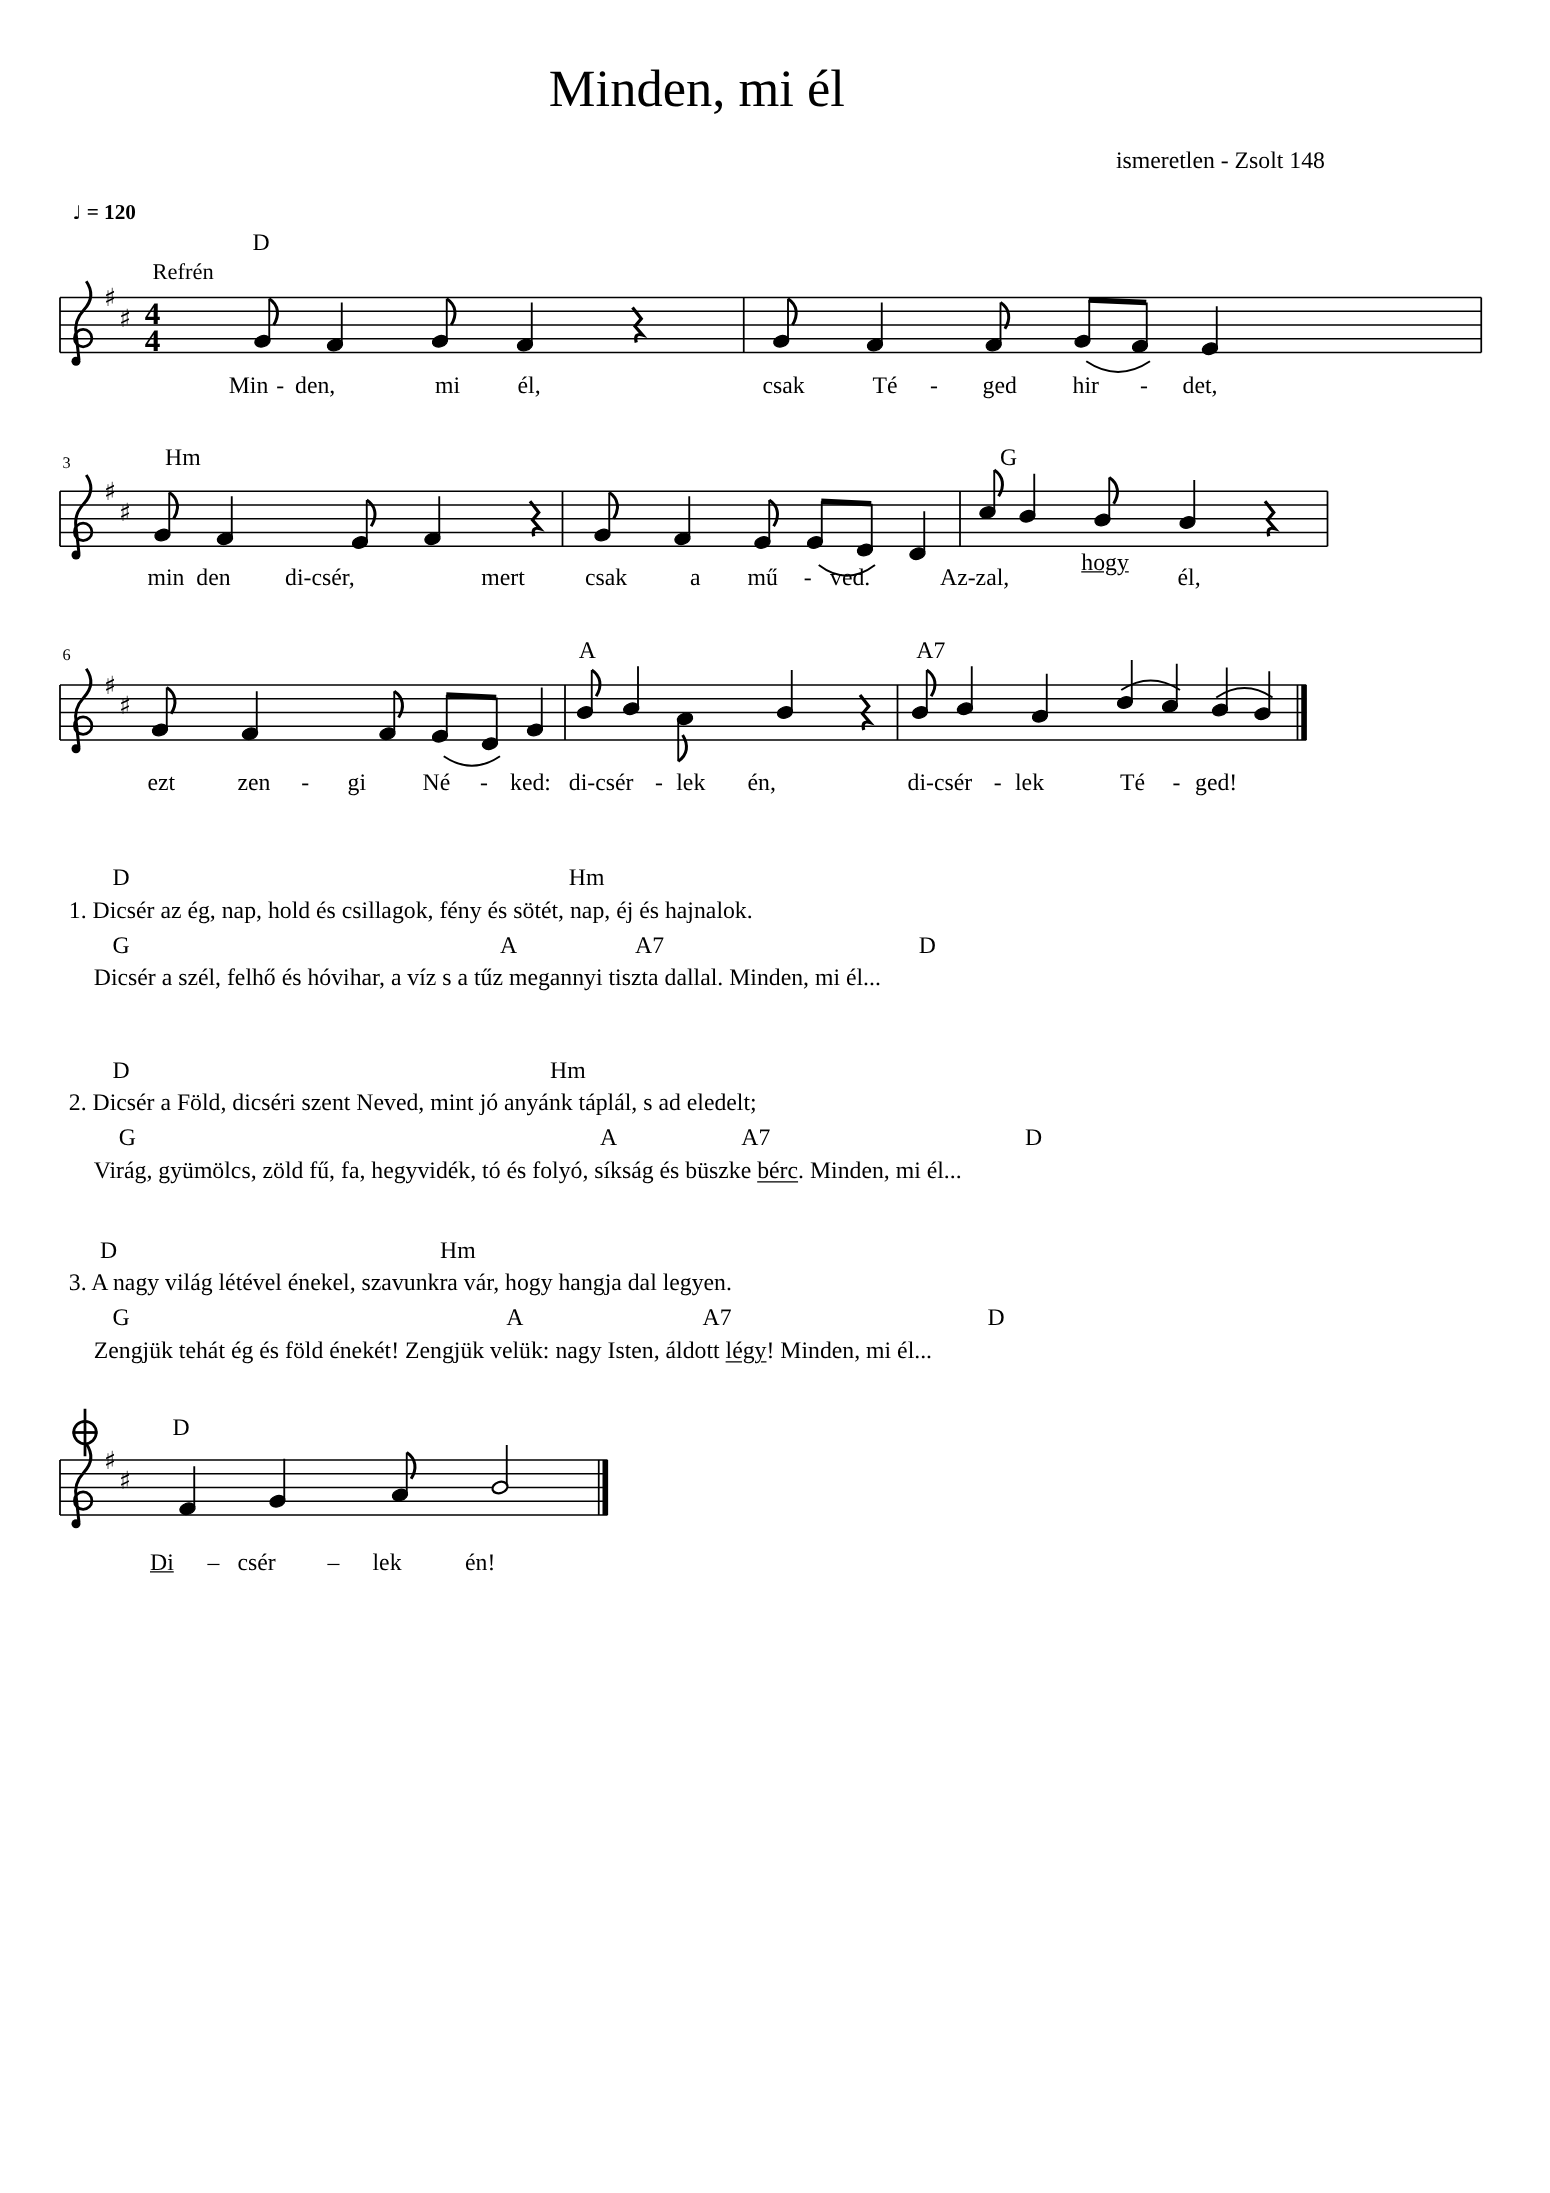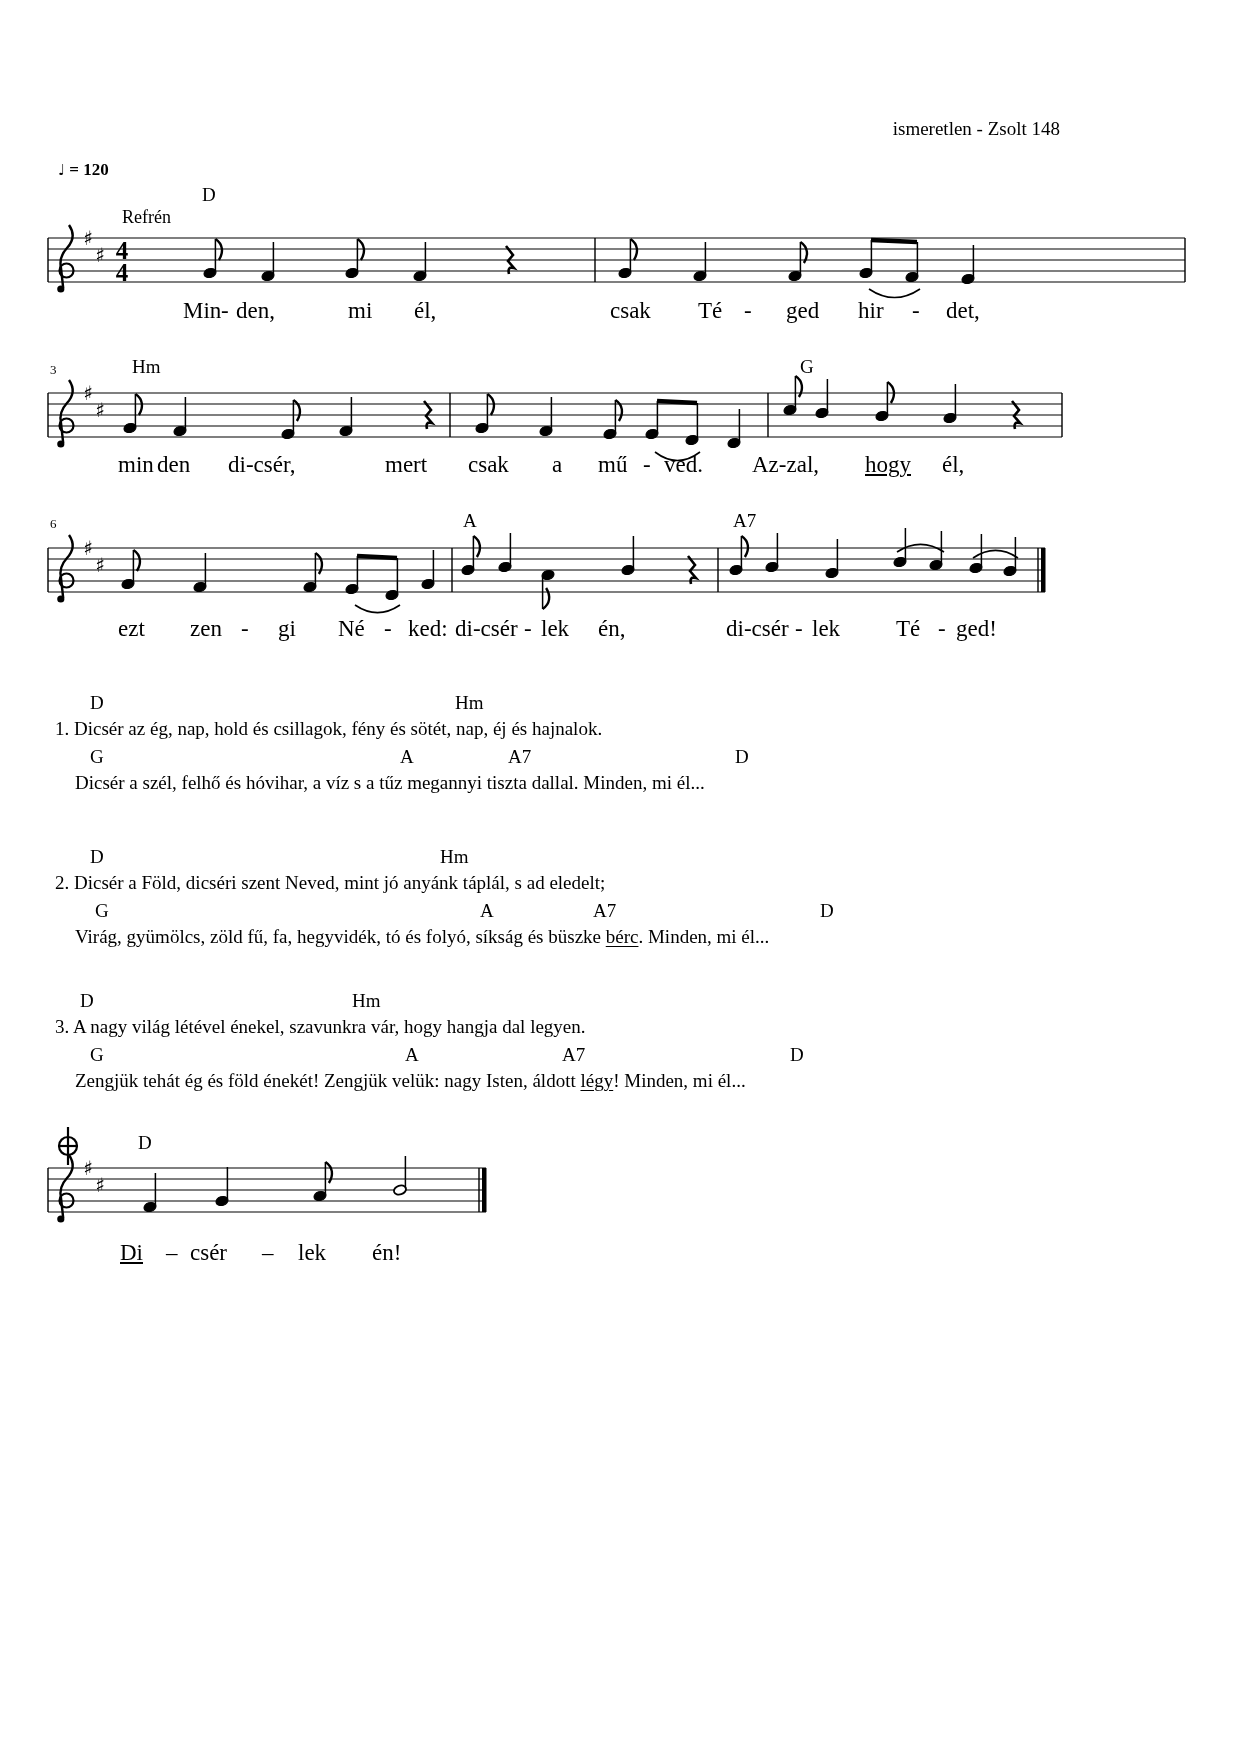--- a/index.html
+++ b/index.html
@@ -6,29 +6,30 @@
   .page{position:relative;width:1240px;height:1754px;background:#ffffff;color:#000;
         font-family:"Liberation Serif",serif;overflow:hidden;}
   .abs{position:absolute;white-space:nowrap;}
   .title{top:48px;left:0;width:1115px;text-align:center;font-size:42px;}
   .composer{top:118px;right:180px;font-size:19px;}
   .tempo{top:160px;left:48px;font-size:17px;font-weight:bold;margin-left:10px;}
   .tempo .note{font-family:"DejaVu Sans",sans-serif;font-size:15px;}
   .chord{font-size:19px;}
   .refrain{font-size:18px;}
   .mnum{font-size:13px;}
-  .lyric{font-size:23px;}
+  .lyric{font-size:19px;}
   .vline{font-size:19px;}
   .u{text-decoration:underline;text-underline-offset:3px;}
   svg{position:absolute;left:0;top:0;}
 </style>
 </head>
 <body>
 
 <div class="page">
+  <div class="abs title">Minden, mi él</div>
   <div class="abs composer">ismeretlen - Zsolt 148</div>
   <div class="abs tempo"><span class="note">♩</span> <span>= 120</span></div>
   <svg id="score-svg" width="1240" height="1754" viewBox="0 0 1240 1754">
       <g>
         <line x1="48" y1="238" x2="1185" y2="238" stroke="#000" stroke-width="1.1"></line>
         <line x1="48" y1="249" x2="1185" y2="249" stroke="#000" stroke-width="1.1"></line>
         <line x1="48" y1="260" x2="1185" y2="260" stroke="#000" stroke-width="1.1"></line>
         <line x1="48" y1="271" x2="1185" y2="271" stroke="#000" stroke-width="1.1"></line>
         <line x1="48" y1="282" x2="1185" y2="282" stroke="#000" stroke-width="1.1"></line>
         <line x1="48" y1="238" x2="48" y2="282" stroke="#000" stroke-width="1.4"></line>
@@ -325,21 +326,21 @@
       <div class="abs lyric" style="left: 118px; top: 452px;">min</div>
       <div class="abs lyric" style="left: 157px; top: 452px;">den</div>
       <div class="abs lyric" style="left: 228px; top: 452px;">di-csér,</div>
       <div class="abs lyric" style="left: 385px; top: 452px;">mert</div>
       <div class="abs lyric" style="left: 468px; top: 452px;">csak</div>
       <div class="abs lyric" style="left: 552px; top: 452px;">a</div>
       <div class="abs lyric" style="left: 598px; top: 452px;">mű</div>
       <div class="abs lyric" style="left: 643px; top: 452px;">-</div>
       <div class="abs lyric" style="left: 664px; top: 452px;">ved.</div>
       <div class="abs lyric" style="left: 752px; top: 452px;">Az-zal,</div>
-      <div class="abs lyric" style="left: 865px; top: 452px; text-decoration: underline;">hogy</div>
+      <div class="abs lyric" style="left: 865px; top: 440px; text-decoration: underline;">hogy</div>
       <div class="abs lyric" style="left: 942px; top: 452px;">él,</div>
       <div class="abs mnum" style="left: 50px; top: 516px;">6</div>
       <div class="abs chord" style="left: 463px; top: 510px;">A</div>
       <div class="abs chord" style="left: 733px; top: 510px;">A7</div>
       <div class="abs lyric" style="left: 118px; top: 616px;">ezt</div>
       <div class="abs lyric" style="left: 190px; top: 616px;">zen</div>
       <div class="abs lyric" style="left: 241px; top: 616px;">-</div>
       <div class="abs lyric" style="left: 278px; top: 616px;">gi</div>
       <div class="abs lyric" style="left: 338px; top: 616px;">Né</div>
       <div class="abs lyric" style="left: 384px; top: 616px;">-</div>

